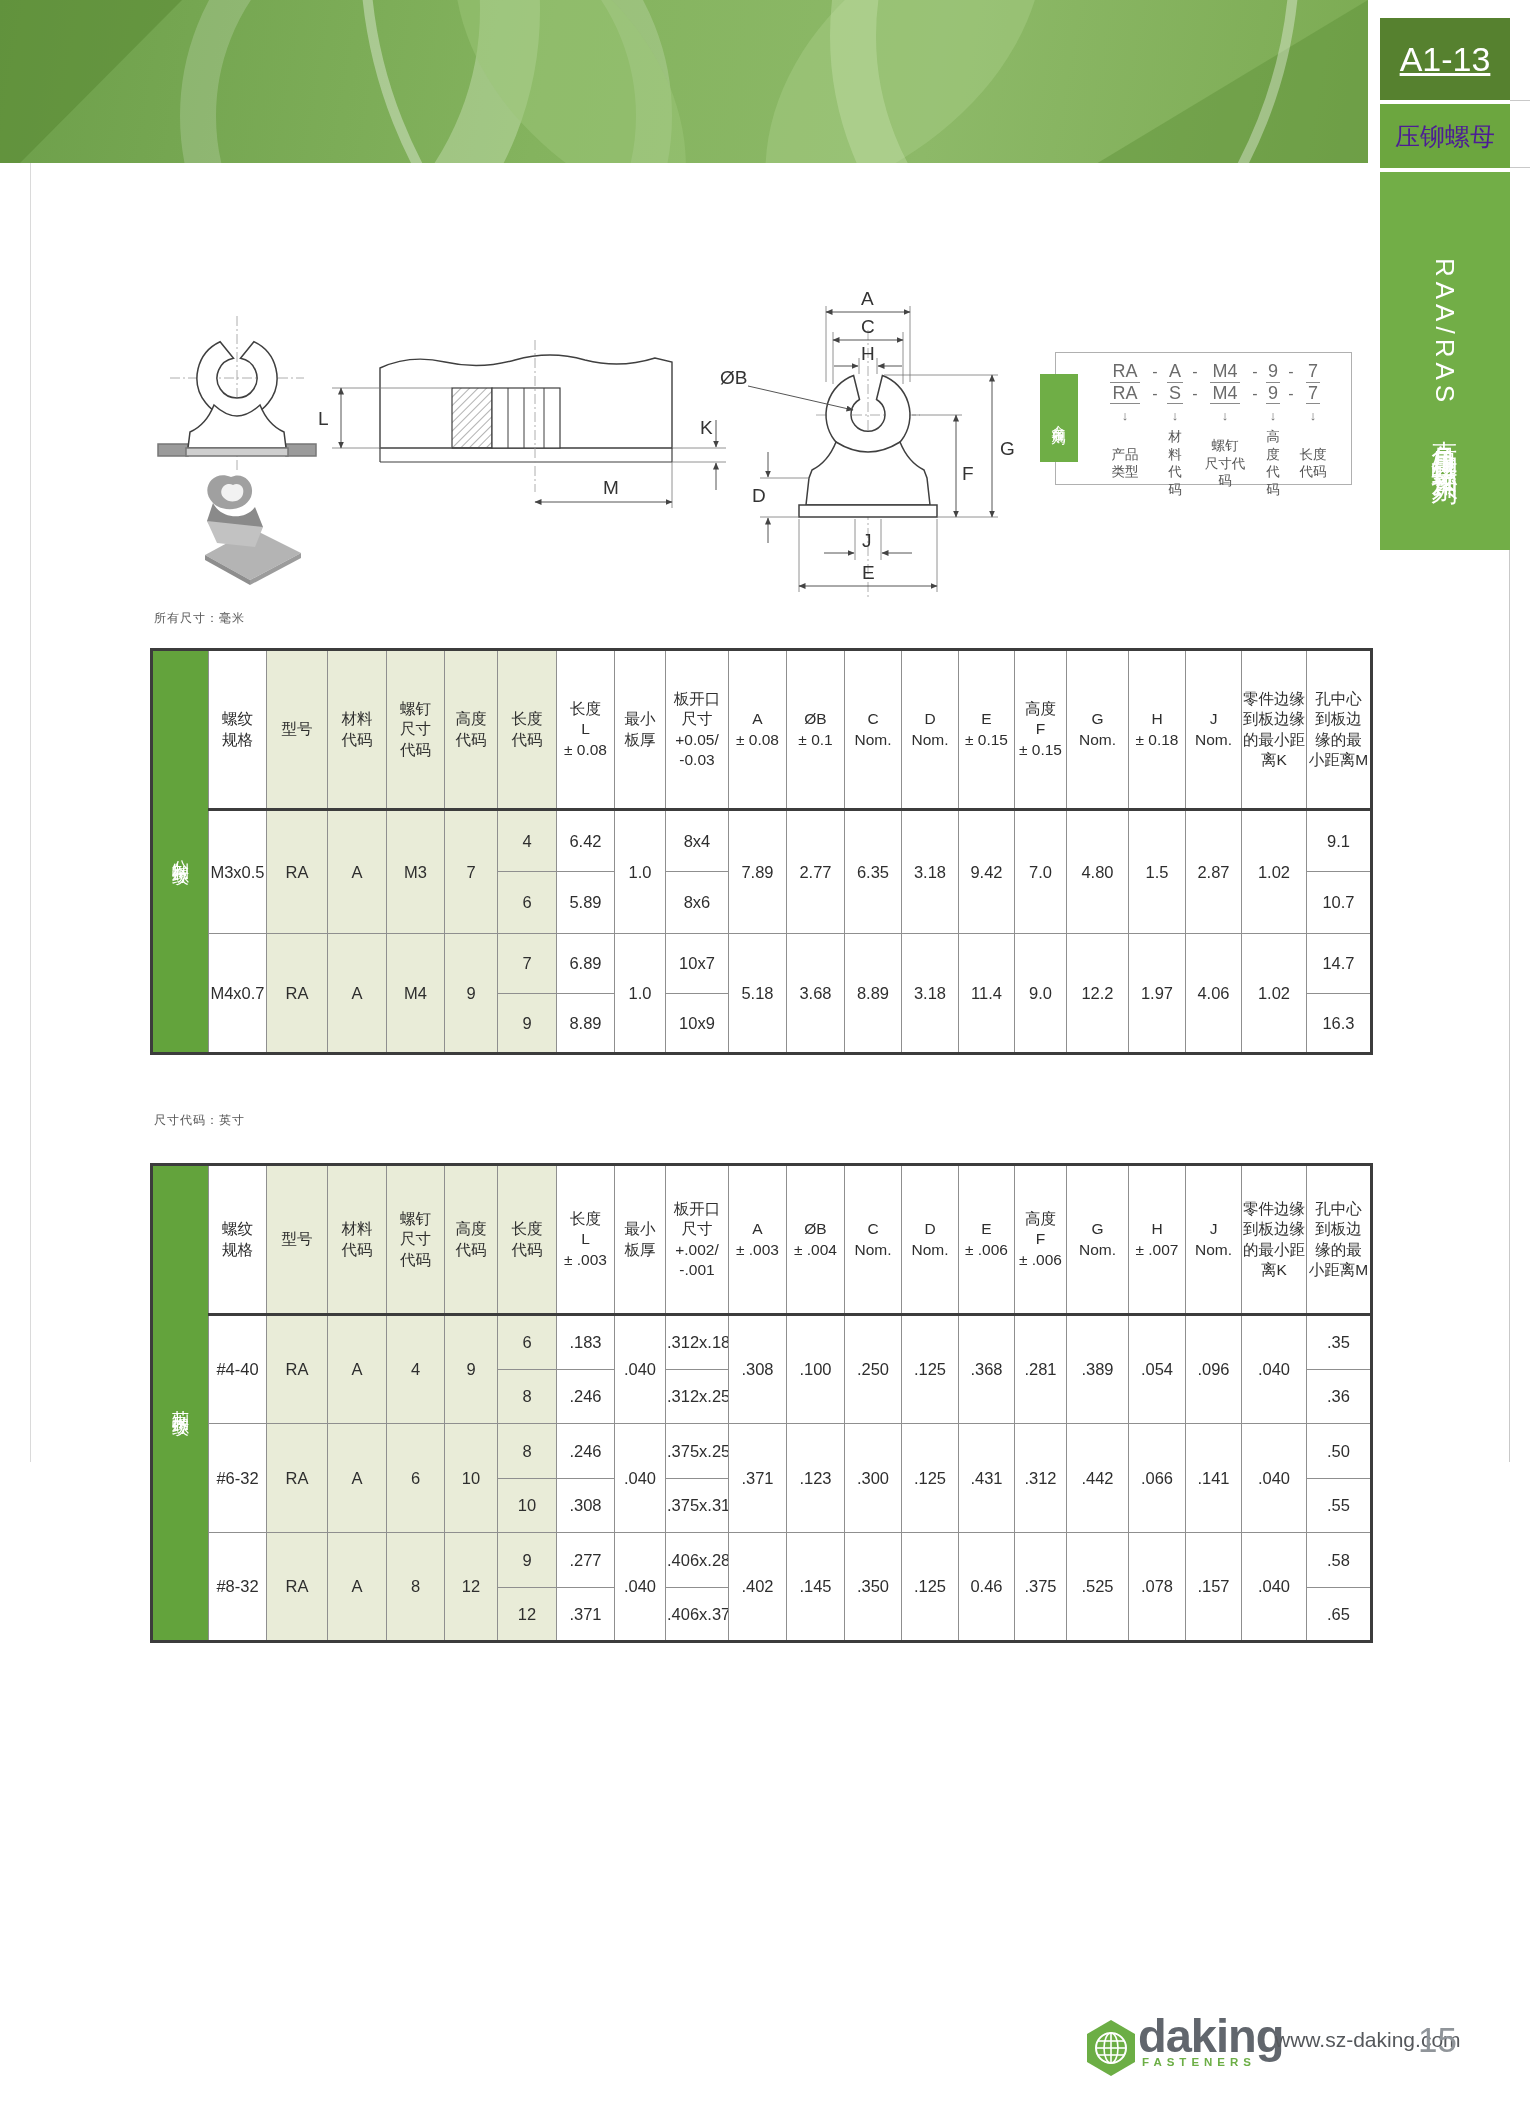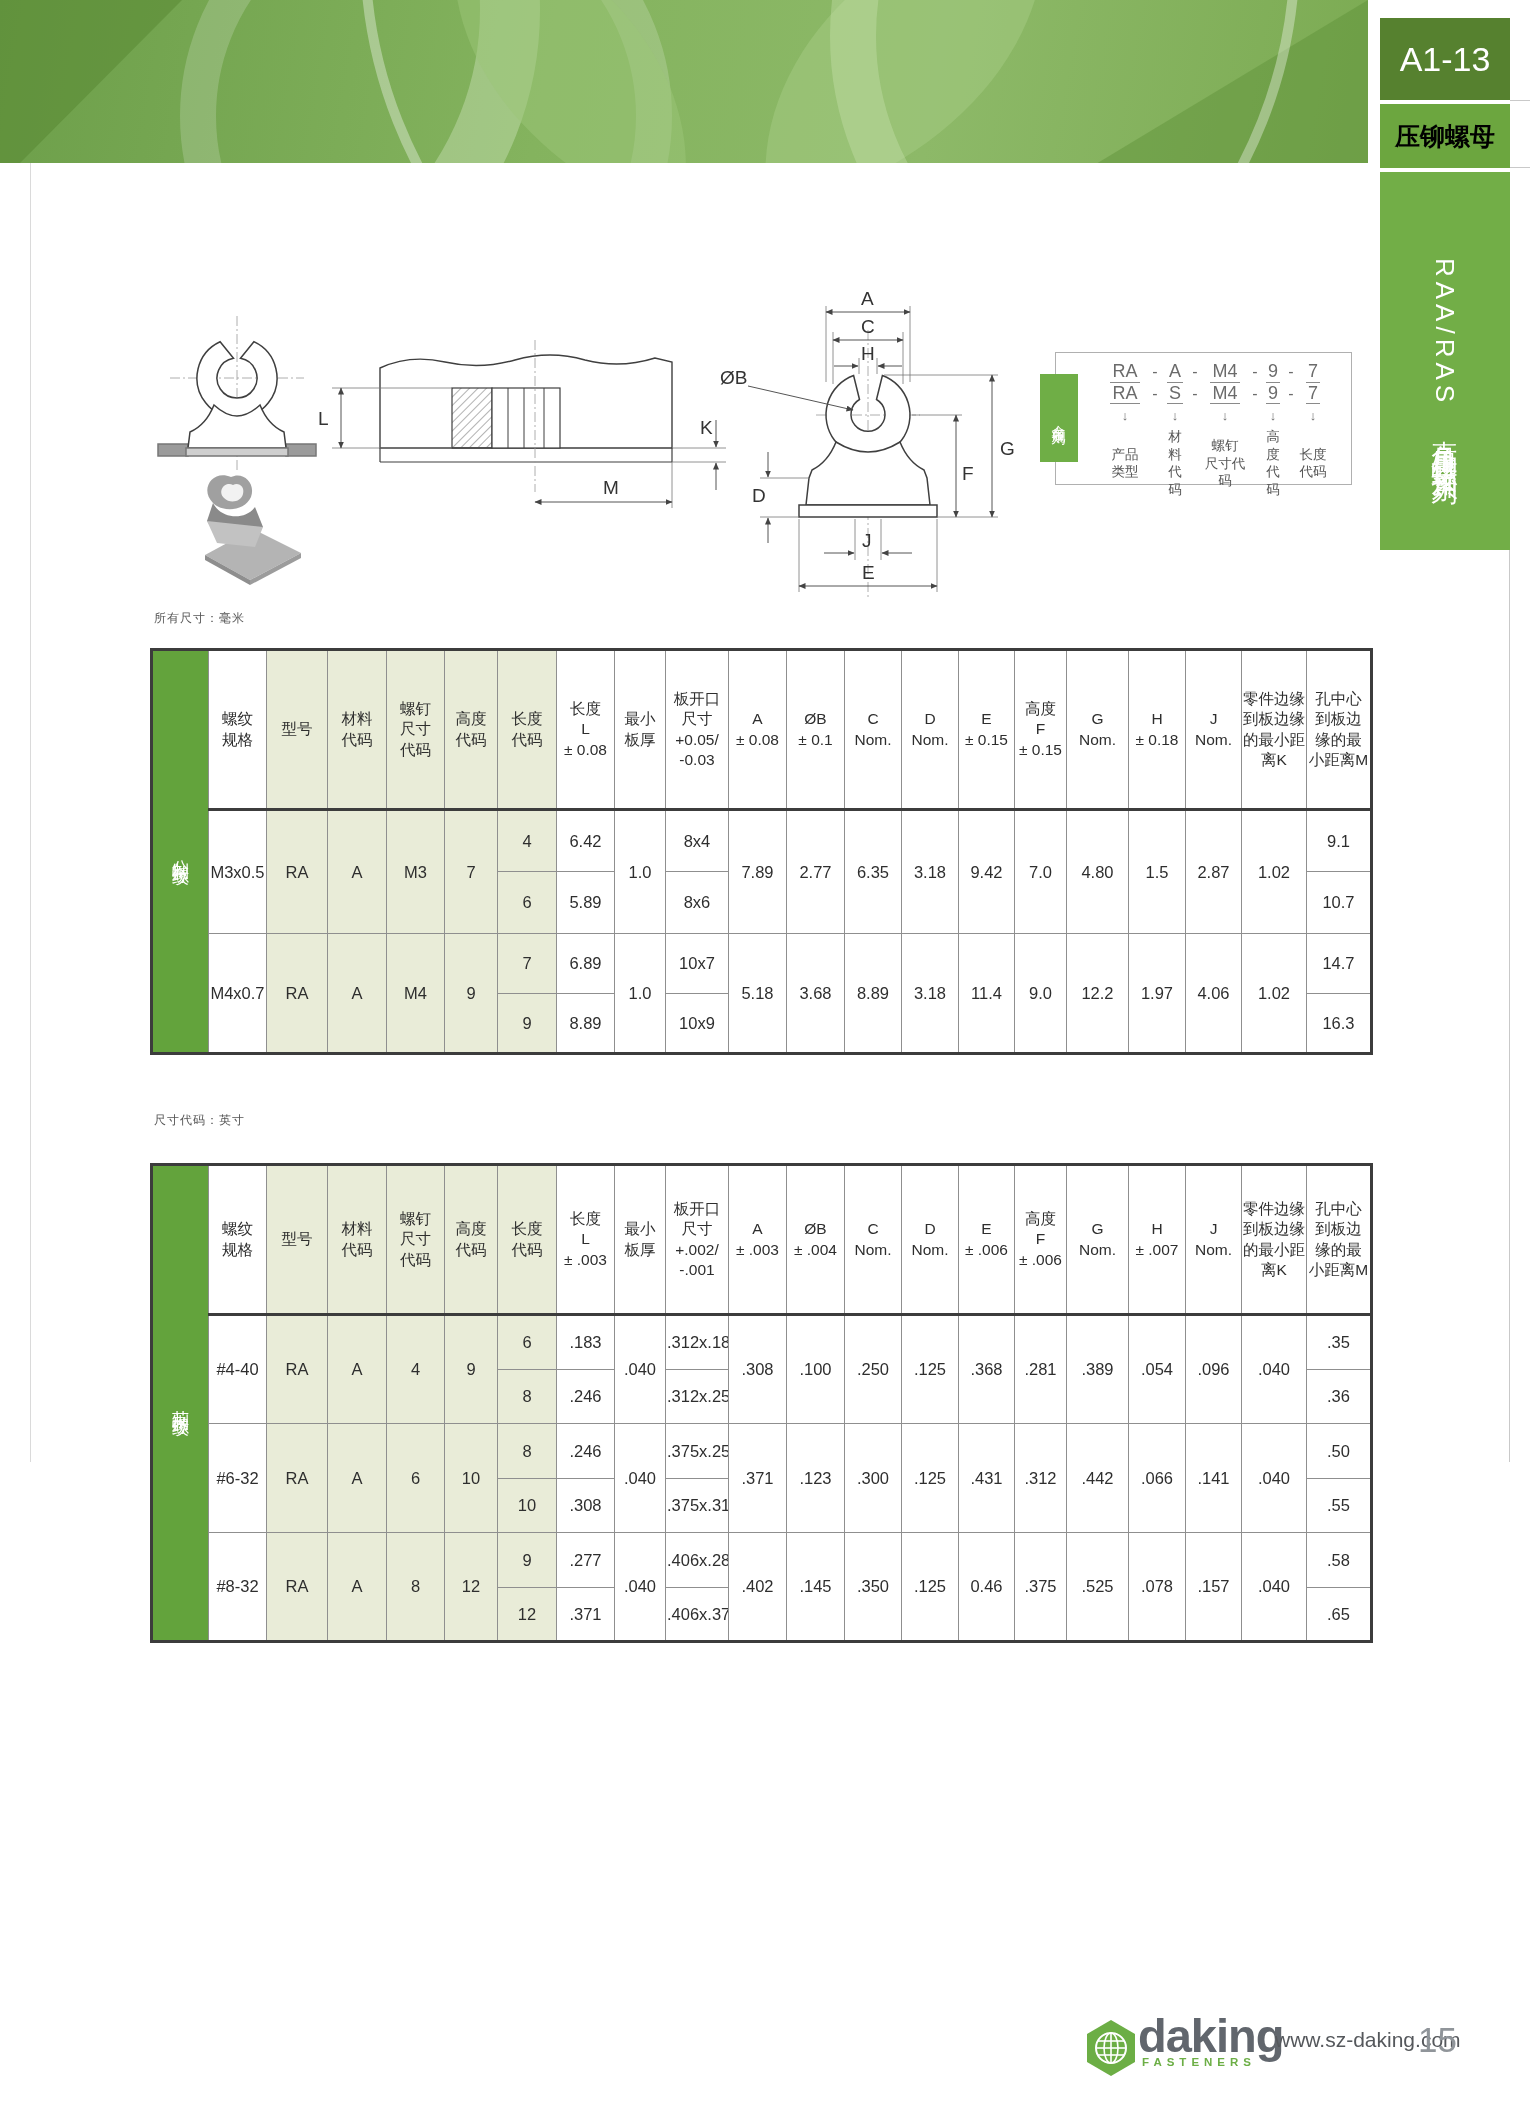--- a/index.html
+++ b/index.html
@@ -14,23 +14,23 @@
   .sh2{left:180px;top:-130px;width:420px;height:420px;border-radius:50%;border:36px solid rgba(255,255,255,.18);}
   .sh3{left:420px;top:-50px;width:300px;height:230px;background:#9cc578;opacity:.5;border-radius:0 100% 0 100%;transform:rotate(18deg);}
   .sh4{left:-70px;top:0;width:360px;height:163px;background:#55862f;opacity:.5;clip-path:polygon(0 0,70% 0,25% 100%,0 100%);}
   .sh5{left:740px;top:-70px;width:330px;height:250px;background:#a9cf87;opacity:.45;border-radius:100% 0 100% 0;transform:rotate(-12deg);}
   .sh6{left:830px;top:-280px;width:540px;height:540px;border-radius:50%;border:46px solid rgba(210,232,188,.32);}
   .sh7{left:1030px;top:0;width:338px;height:163px;background:#5e9138;opacity:.45;clip-path:polygon(100% 0,100% 100%,20% 100%);}
   .sh8{left:360px;top:-520px;width:920px;height:920px;border-radius:50%;border:10px solid rgba(255,255,255,.35);}
 
   
   .codebox{position:absolute;left:1380px;top:18px;width:130px;height:82px;background:#56812f;
-           display:flex;align-items:center;justify-content:center;color:#fff;font-size:34px;}
+           display:flex;align-items:center;justify-content:center;color:#fff;font-size:34px;text-decoration:underline;}
   .catbox{position:absolute;left:1380px;top:104px;width:130px;height:64px;background:#6ca63f;
-          display:flex;align-items:center;justify-content:center;color:#000000;font-size:25px;font-weight:bold;}
+          display:flex;align-items:center;justify-content:center;color:#4c1d95;font-size:25px;font-weight:normal;}
   .sidebar{position:absolute;left:1380px;top:172px;width:130px;height:378px;background:#72ae47;
            display:flex;align-items:center;justify-content:center;}
   .sidebar span{writing-mode:vertical-rl;text-orientation:mixed;color:#fff;font-size:26px;
                 letter-spacing:5px;line-height:1;white-space:nowrap;}
   .vline-r{position:absolute;left:1509px;top:550px;width:1px;height:912px;background:#c9c9c9;}
   .hline-r1{position:absolute;left:1510px;top:100px;width:20px;height:1px;background:#c9c9c9;}
   .hline-r2{position:absolute;left:1510px;top:167px;width:20px;height:1px;background:#c9c9c9;}
   .vline-l{position:absolute;left:30px;top:163px;width:1px;height:1299px;background:#dadada;}
 
   

